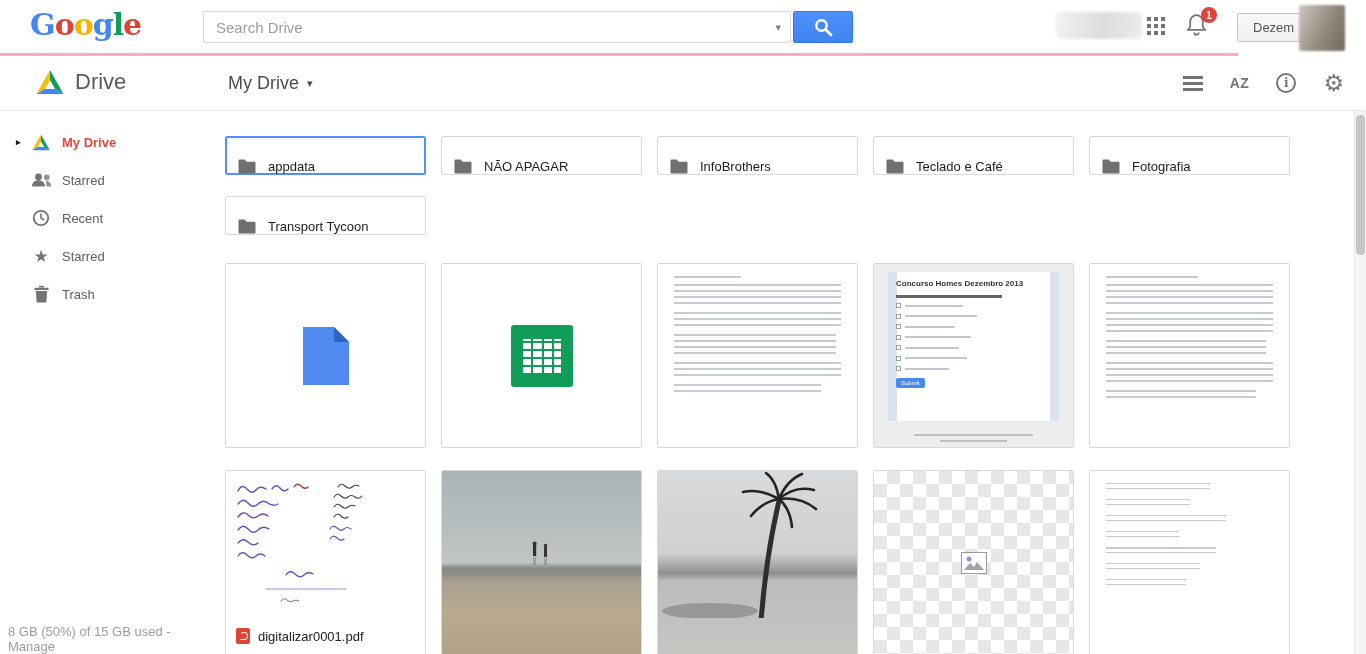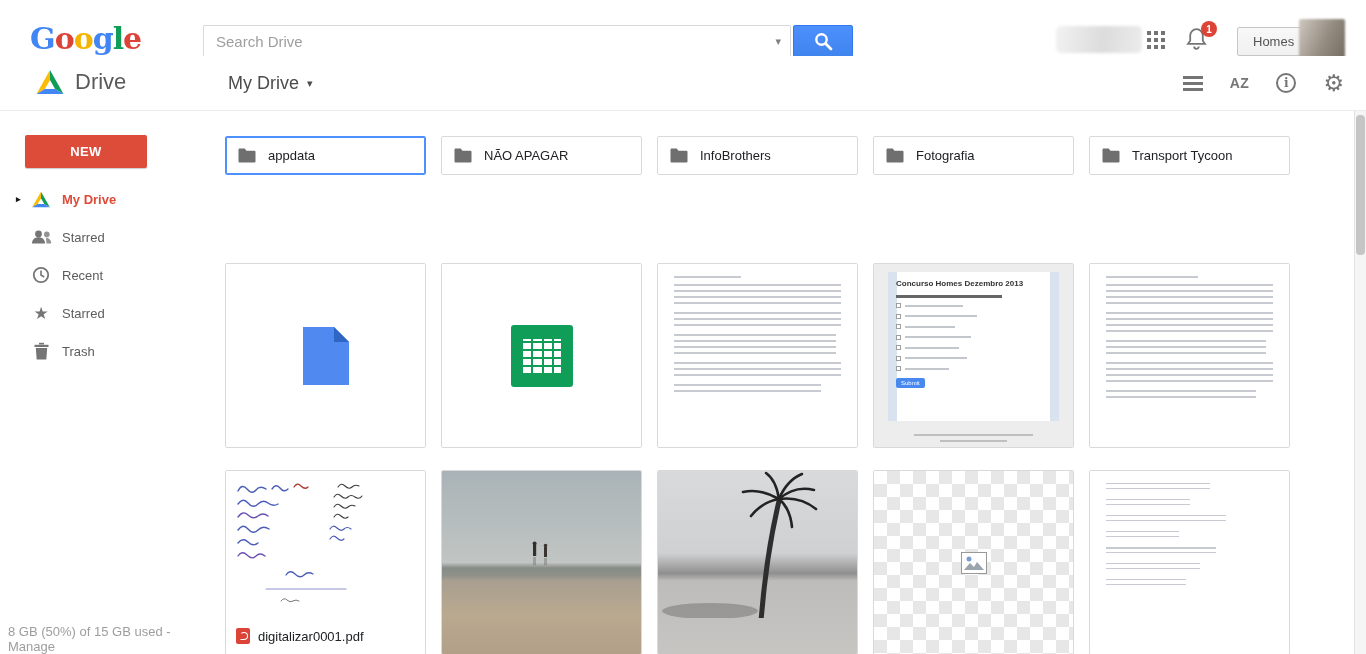--- a/index.html
+++ b/index.html
@@ -1,21 +1,21 @@
 <!DOCTYPE html>
 <html><head>
 <meta charset="utf-8">
 <style>
 *{margin:0;padding:0;box-sizing:border-box}
 html,body{width:1366px;height:654px}
 body{font-family:"Liberation Sans",sans-serif;background:#fff;overflow:hidden}
 .app{position:relative;width:1366px;height:654px;background:#fff;overflow:hidden}
 
 
-.topbar{position:absolute;left:0;top:14px;width:1366px;height:56px;background:#fff;border-bottom:3px solid #f9a8d4}
+.topbar{position:absolute;left:0;top:0;width:1238px;height:56px;background:#fff;border-bottom:3px solid #f9a8d4}
 .glogo{position:absolute;left:30px;top:7px;font-family:"DejaVu Serif",serif;font-size:30px;font-weight:bold;letter-spacing:-1px;cursor:pointer}
 .c-blue{color:#4285f4}.c-red{color:#db4437}.c-yellow{color:#f4b400}.c-green{color:#0f9d58}
 .searchbox{position:absolute;left:203px;top:11px;width:588px;height:32px;border:1px solid #d9d9d9;border-radius:1px;background:#fff}
 .searchbox input{position:absolute;left:0;top:0;right:28px;bottom:0;width:calc(100% - 28px);border:none;outline:none;padding-left:12px;font-size:15px;color:#8b5cf6;font-family:inherit;background:transparent}
 .searchbox input::placeholder{color:#9e9e9e}
 .search-caret{position:absolute;right:9px;top:9px;font-size:11px;line-height:13px;color:#808080;cursor:pointer}
 .searchbtn{position:absolute;left:793px;top:11px;width:60px;height:32px;background:linear-gradient(#4d90fe,#4084ee);border:1px solid #3079ed;border-radius:2px;cursor:pointer;display:flex;align-items:center;justify-content:center}
 .acct-blur{position:absolute;left:1056px;top:12px;width:86px;height:27px;border-radius:5px;background:linear-gradient(100deg,#f2f2f2,#dcdcdc 55%,#ececec);filter:blur(1.5px);cursor:pointer}
 .appsgrid{position:absolute;left:1147px;top:17px;width:18px;height:18px;cursor:pointer}
 .appsgrid i{position:absolute;left:0;top:0;width:4px;height:4px;background:#737373;box-shadow:7px 0 #737373,14px 0 #737373,0 7px #737373,7px 7px #737373,14px 7px #737373,0 14px #737373,7px 14px #737373,14px 14px #737373}
@@ -46,21 +46,21 @@
 .sitem.has-exp .sicon{margin-left:2px}
 .sitem .slabel{margin-left:10px}
 .sitem.active{color:#dd4b39;font-weight:bold}
 .staricon{font-size:17px;color:#757575;line-height:1}
 .storage{position:absolute;left:8px;bottom:0;font-size:13px;color:#9d9d9d;line-height:15px}
 .storage a{color:#9d9d9d;cursor:pointer;text-decoration:none}
 
 
 .content{position:absolute;left:210px;top:111px;width:1144px;height:543px;overflow:hidden;background:#fff}
 .folders{position:absolute;left:15px;top:25px;display:grid;grid-template-columns:repeat(5,201px);gap:21px 15px}
-.folder{height:39px;border:1px solid #d9d9d9;border-radius:2px;background:#fff;display:flex;align-items:center;padding:0 12px;gap:12px;cursor:pointer}
+.folder{height:39px;border:1px solid #d9d9d9;border-radius:2px;background:#fff;display:flex;align-items:flex-end;padding:0 12px;gap:12px;cursor:pointer}
 .folder.selected{border-color:#4d90fe;box-shadow:inset 0 0 0 1px #4d90fe}
 .foldname,.fname{font-size:13px;color:#202124;white-space:nowrap;overflow:hidden}
 .files{position:absolute;left:15px;top:152px;display:grid;grid-template-columns:repeat(5,201px);grid-auto-rows:185px;gap:22px 15px}
 .card{border:1px solid #d9d9d9;border-radius:2px;background:#fff;overflow:hidden;cursor:pointer;display:flex;flex-direction:column}
 .preview{height:147px;position:relative;overflow:hidden;flex:none;background:#fff}
 .clabel{height:36px;display:flex;align-items:center;padding:0 10px;gap:8px;background:#fff}
 .abs{position:absolute;left:0;top:0}
 
 
 .ficon{width:14px;height:16px;border-radius:2px;position:relative;flex:none}
@@ -127,21 +127,21 @@
     <div class="appsgrid">
         <i></i>
       </div>
     <div class="bellwrap">
       <svg width="21" height="23" viewBox="0 0 21 23">
           <path d="M10.5 2.2 a6.3 6.3 0 0 0 -6.3 6.3 v5.2 l-2.2 3.1 h17 l-2.2 -3.1 v-5.2 a6.3 6.3 0 0 0 -6.3 -6.3 z" fill="none" stroke="#757575" stroke-width="1.8"></path>
           <path d="M8.2 19.5 a2.3 2.3 0 0 0 4.6 0" fill="none" stroke="#757575" stroke-width="1.8"></path>
         </svg>
       <span class="badge">1</span>
     </div>
-    <button class="sharebtn">Homes</button>
+    <button class="sharebtn">Dezem</button>
     <div class="avatar"></div>
   </div>
 
   <div class="hdr">
     <div class="brand">
       <svg width="30" height="26" viewBox="0 0 30 26">
           <polygon points="15,1 1.5,25 9.9,20 15,11" fill="#fbbc05"></polygon>
           <polygon points="15,1 15,11 20.1,20 28.5,25" fill="#0f9d58"></polygon>
           <polygon points="1.5,25 9.9,20 20.1,20 28.5,25" fill="#4285f4"></polygon>
         </svg>
@@ -159,21 +159,20 @@
             <rect y="12" width="20" height="3" fill="#757575"></rect>
           </svg>
       </span>
       <span class="hicon sorticon">AZ</span>
       <span class="hicon infoicon">i</span>
       <span class="hicon gearicon">⚙</span>
     </div>
   </div>
 
   <div class="sidebar">
-    <button class="newbtn">NEW</button>
     <div class="snav">
       <div class="sitem active has-exp">
         <span class="expander">▸</span>
         <span class="sicon">
           <svg width="20" height="17" viewBox="0 0 30 26">
               <polygon points="15,1 1.5,25 9.9,20 15,11" fill="#fbbc05"></polygon>
               <polygon points="15,1 15,11 20.1,20 28.5,25" fill="#0f9d58"></polygon>
               <polygon points="1.5,25 9.9,20 20.1,20 28.5,25" fill="#4285f4"></polygon>
             </svg>
         </span>
@@ -233,20 +232,26 @@
         <svg width="18" height="15" viewBox="0 0 18 15">
             <path d="M0.5 1.5 a1 1 0 0 1 1 -1 h5.2 l1.8 2.2 h8 a1 1 0 0 1 1 1 v9.8 a1 1 0 0 1 -1 1 h-15 a1 1 0 0 1 -1 -1 z" fill="#6f6f6f"></path>
           </svg>
         <span class="foldname">NÃO APAGAR</span>
       </div>
       <div class="folder">
         <svg width="18" height="15" viewBox="0 0 18 15">
             <path d="M0.5 1.5 a1 1 0 0 1 1 -1 h5.2 l1.8 2.2 h8 a1 1 0 0 1 1 1 v9.8 a1 1 0 0 1 -1 1 h-15 a1 1 0 0 1 -1 -1 z" fill="#6f6f6f"></path>
           </svg>
         <span class="foldname">InfoBrothers</span>
+      </div>
+      <div class="folder">
+        <svg width="18" height="15" viewBox="0 0 18 15">
+            <path d="M0.5 1.5 a1 1 0 0 1 1 -1 h5.2 l1.8 2.2 h8 a1 1 0 0 1 1 1 v9.8 a1 1 0 0 1 -1 1 h-15 a1 1 0 0 1 -1 -1 z" fill="#6f6f6f"></path>
+          </svg>
+        <span class="foldname">Teclado e Café</span>
       </div>
       <div class="folder">
         <svg width="18" height="15" viewBox="0 0 18 15">
             <path d="M0.5 1.5 a1 1 0 0 1 1 -1 h5.2 l1.8 2.2 h8 a1 1 0 0 1 1 1 v9.8 a1 1 0 0 1 -1 1 h-15 a1 1 0 0 1 -1 -1 z" fill="#6f6f6f"></path>
           </svg>
         <span class="foldname">Fotografia</span>
       </div>
       <div class="folder">
         <svg width="18" height="15" viewBox="0 0 18 15">
             <path d="M0.5 1.5 a1 1 0 0 1 1 -1 h5.2 l1.8 2.2 h8 a1 1 0 0 1 1 1 v9.8 a1 1 0 0 1 -1 1 h-15 a1 1 0 0 1 -1 -1 z" fill="#6f6f6f"></path>

